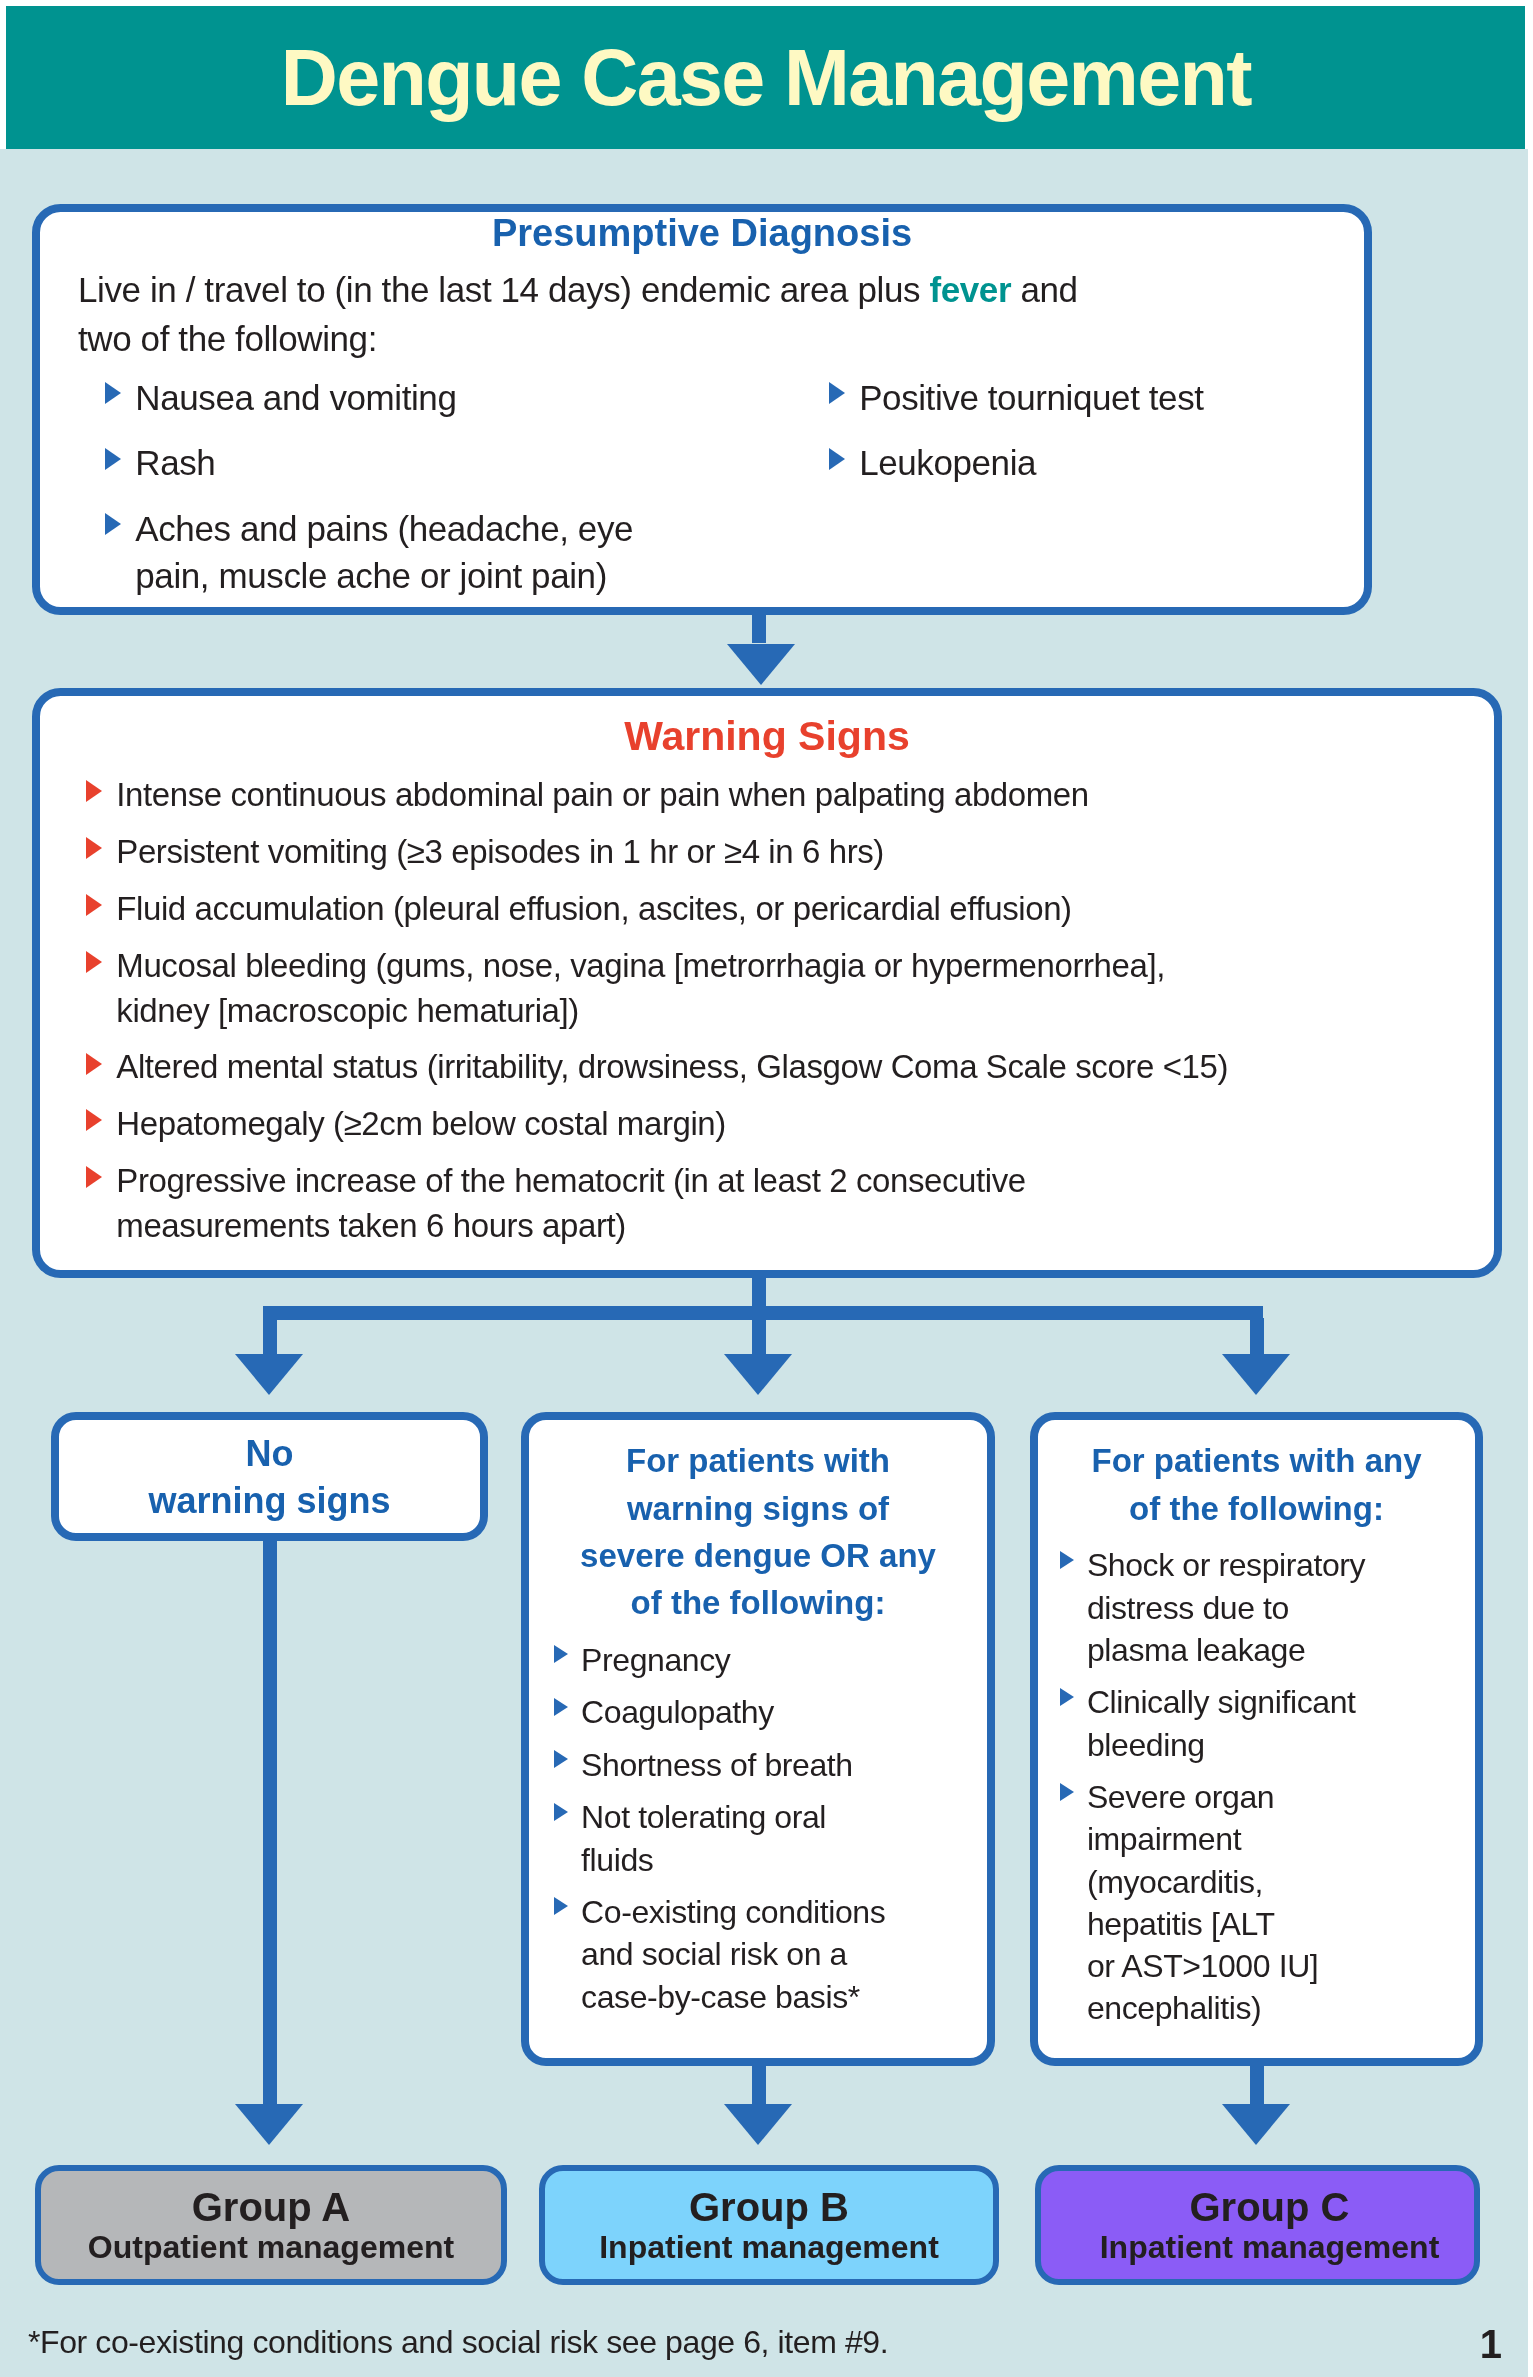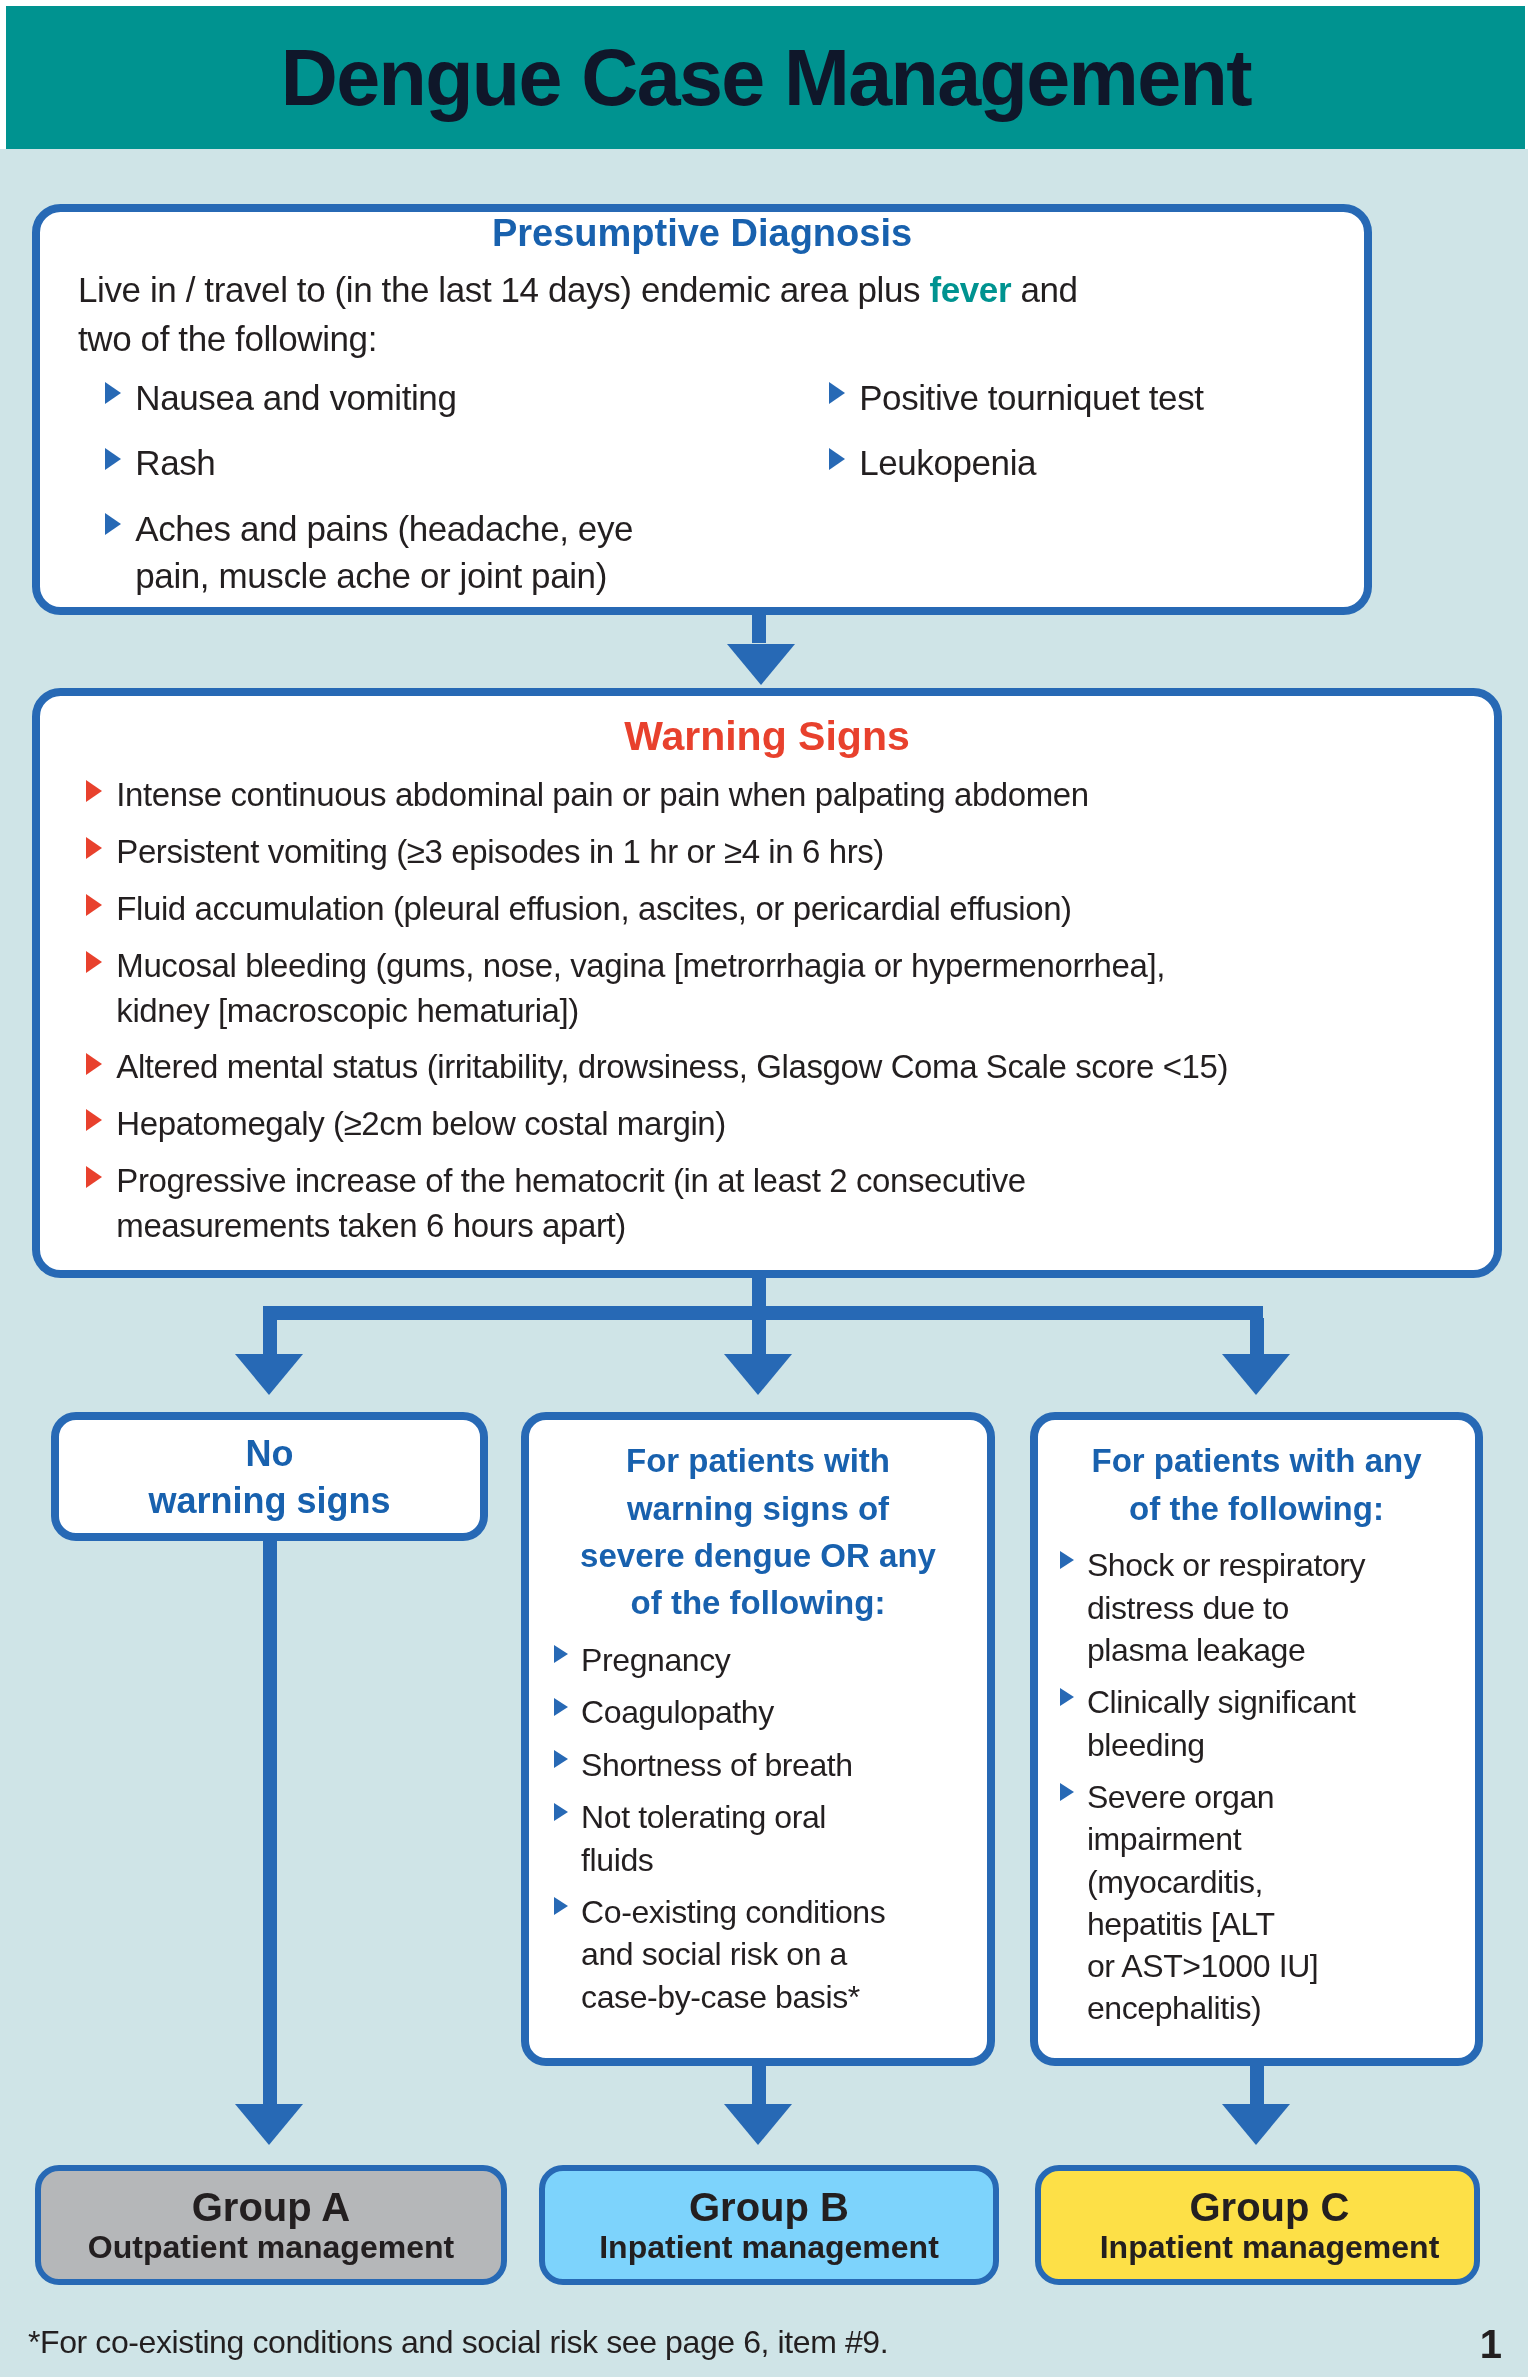--- a/index.html
+++ b/index.html
@@ -3,21 +3,21 @@
 <meta charset="utf-8">
 <style>
   html,body { margin:0; padding:0; background:#ffffff; }
   body { width:1533px; height:2377px; font-family:"Liberation Sans","DejaVu Sans",sans-serif; color:#231f20; }
   .page { position:relative; width:1533px; height:2377px; overflow:hidden; }
 
   .content-bg { position:absolute; left:0; top:149px; width:1528px; height:2228px; background:#cfe4e7; }
 
   .header { position:absolute; left:6.3px; top:6.3px; width:1519px; height:143px;
             display:flex; align-items:center; justify-content:center; }
-  .header h1 { margin:0; color:#0f172a; font-size:79px; font-weight:700; letter-spacing:-1.6px; }
+  .header h1 { margin:0; color:#fef9c3; font-size:79px; font-weight:700; letter-spacing:-1.6px; }
 
   .box { position:absolute; background:#ffffff; border:8.7px solid #2769b5; border-radius:28.5px; box-sizing:border-box; }
 
   .presumptive { left:32px; top:204px; width:1340px; height:411px; padding:0 38px; }
   .blue-title  { margin:0 0 9.5px 0; text-align:center; color:#1861ae; font-size:38px; font-weight:700; }
   .intro { margin:0 0 11px 0; font-size:35px; line-height:1.42; letter-spacing:-0.4px; }
   .fever { color:#009390; font-weight:700; }
 
   .two-col { display:grid; grid-template-columns:58% 42%; }
   ul.bullets { list-style:none; margin:0; padding:0 0 0 27px; }
@@ -249,21 +249,21 @@
   <div class="arrow-head" style="left:1222px; top:2104px;"></div>
 
   <div class="group-box group-a" style="background-color: rgb(181, 183, 185);">
     <div class="group-name">Group A</div>
     <div class="group-sub">Outpatient management</div>
   </div>
   <div class="group-box group-b" style="background-color: #7dd3fc;">
     <div class="group-name">Group B</div>
     <div class="group-sub">Inpatient management</div>
   </div>
-  <div class="group-box group-c" style="background-color: #fde047; padding-left: 24px;">
+  <div class="group-box group-c" style="background-color: #8b5cf6; padding-left: 24px;">
     <div class="group-name">Group C</div>
     <div class="group-sub">Inpatient management</div>
   </div>
 
   <div class="footnote">*For co-existing conditions and social risk see page 6, item #9.</div>
   <div class="page-number">1</div>
 
 </div>
 
 

